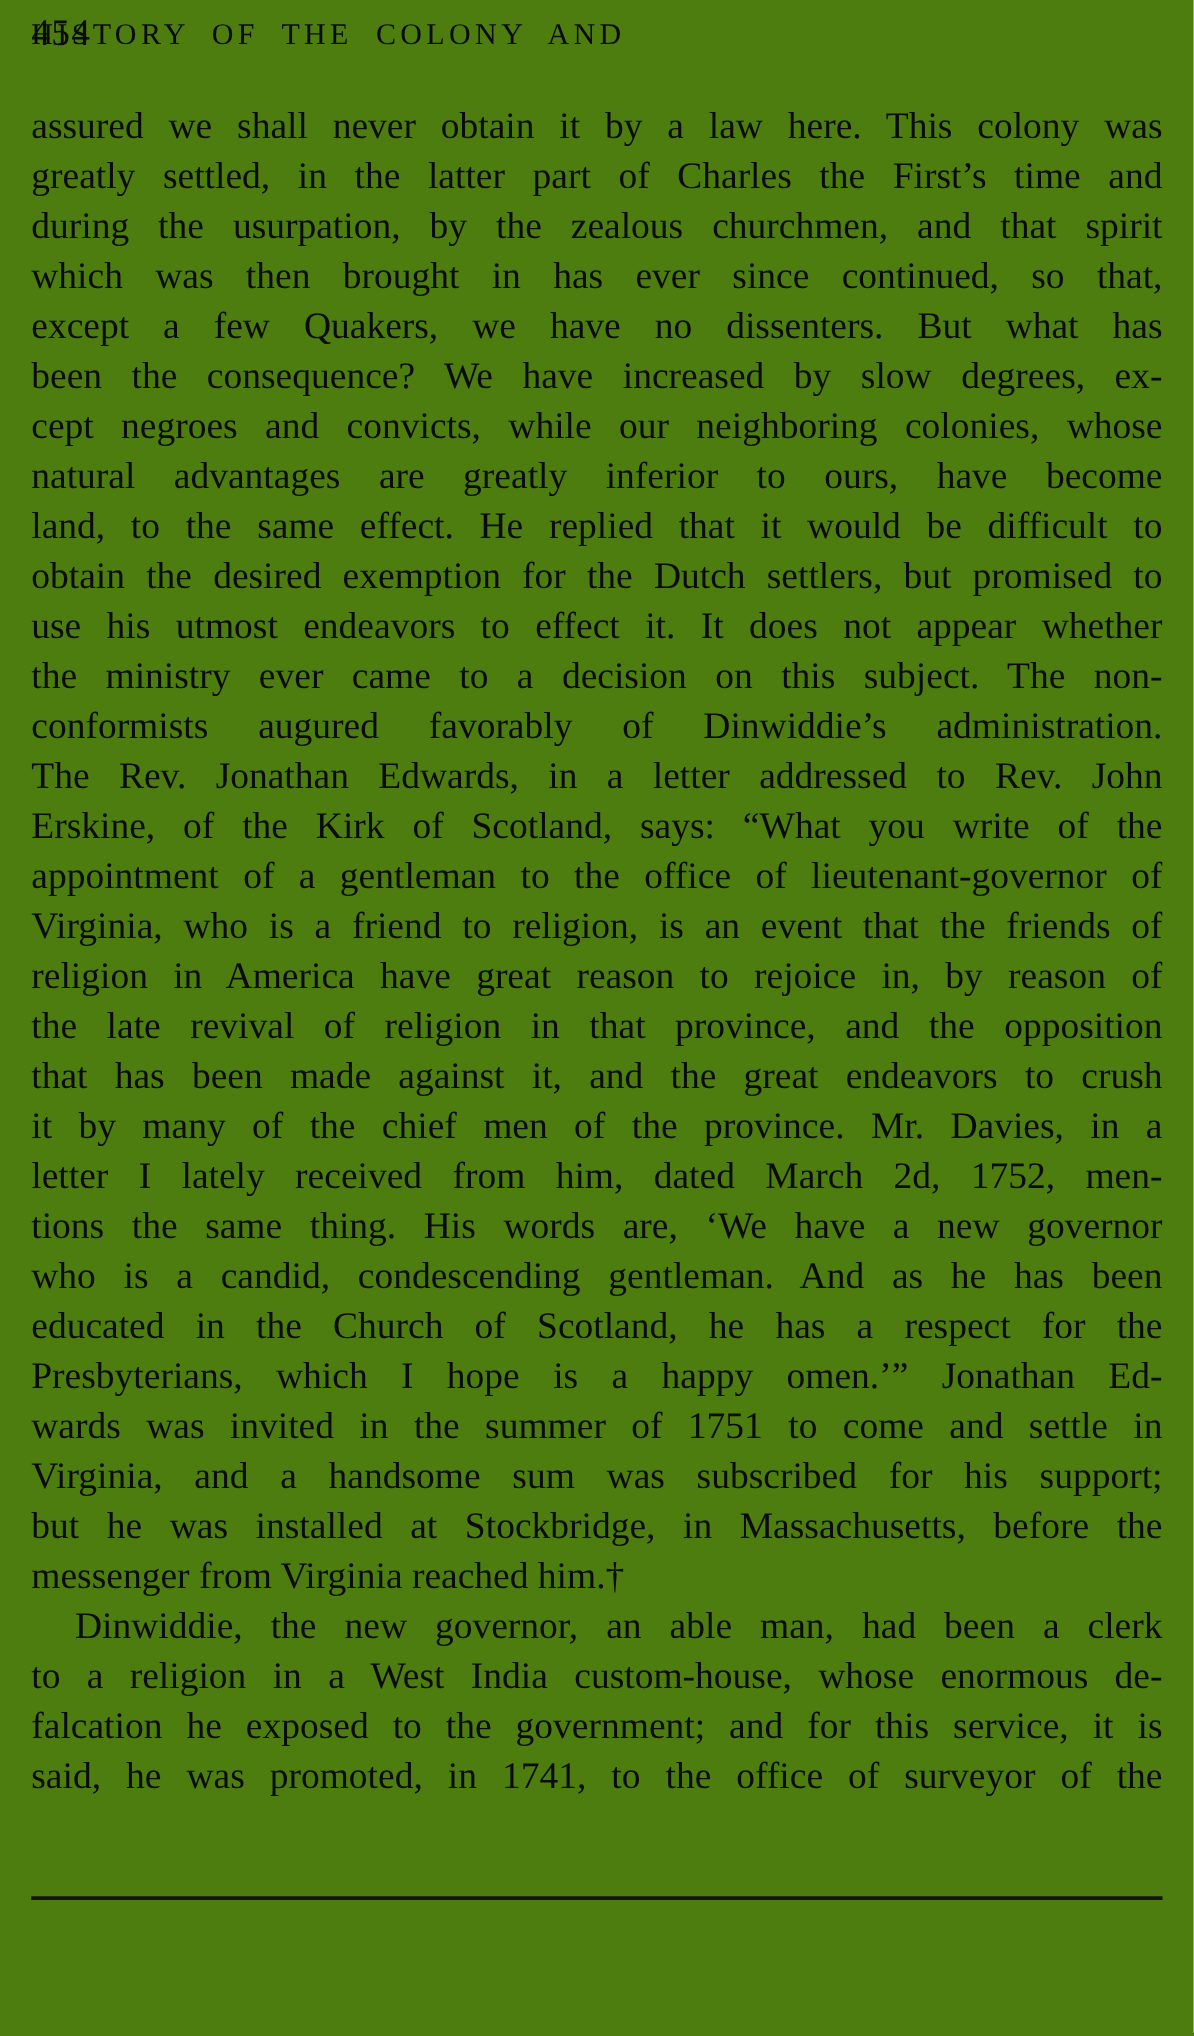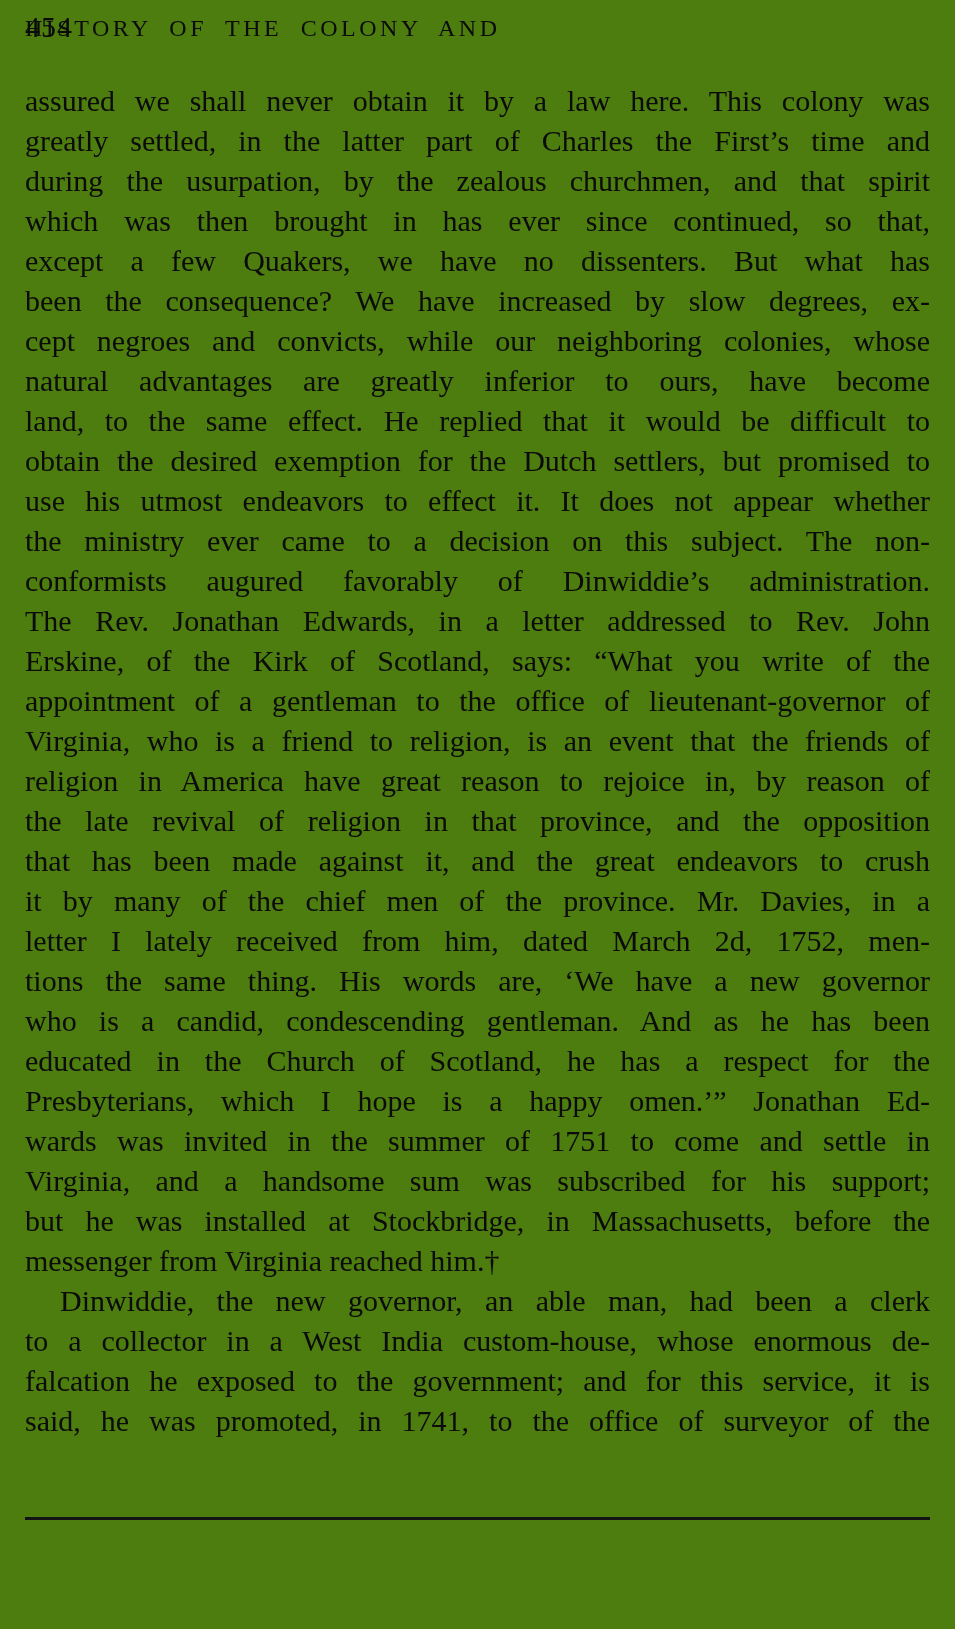--- a/index.html
+++ b/index.html
@@ -133,21 +133,21 @@
       <div class="line">letter I lately received from him, dated March 2d, 1752, men-</div>
       <div class="line">tions the same thing.  His words are, ‘We have a new governor</div>
       <div class="line">who is a candid, condescending gentleman.  And as he has been</div>
       <div class="line">educated in the Church of Scotland, he has a respect for the</div>
       <div class="line">Presbyterians, which I hope is a happy omen.’”  Jonathan Ed-</div>
       <div class="line">wards was invited in the summer of 1751 to come and settle in</div>
       <div class="line">Virginia, and a handsome sum was subscribed for his support;</div>
       <div class="line">but he was installed at Stockbridge, in Massachusetts, before the</div>
       <div class="line para-end">messenger from Virginia reached him.†</div>
       <div class="line indent">Dinwiddie, the new governor, an able man, had been a clerk</div>
-      <div class="line">to a collector in a West India custom-house, whose enormous de-</div>
+      <div class="line">to a religion in a West India custom-house, whose enormous de-</div>
       <div class="line">falcation he exposed to the government; and for this service, it is</div>
       <div class="line">said, he was promoted, in 1741, to the office of surveyor of the</div>
     </div>
 
   <div class="rule"></div>
 
 
 </div>
 
 </body></html>

